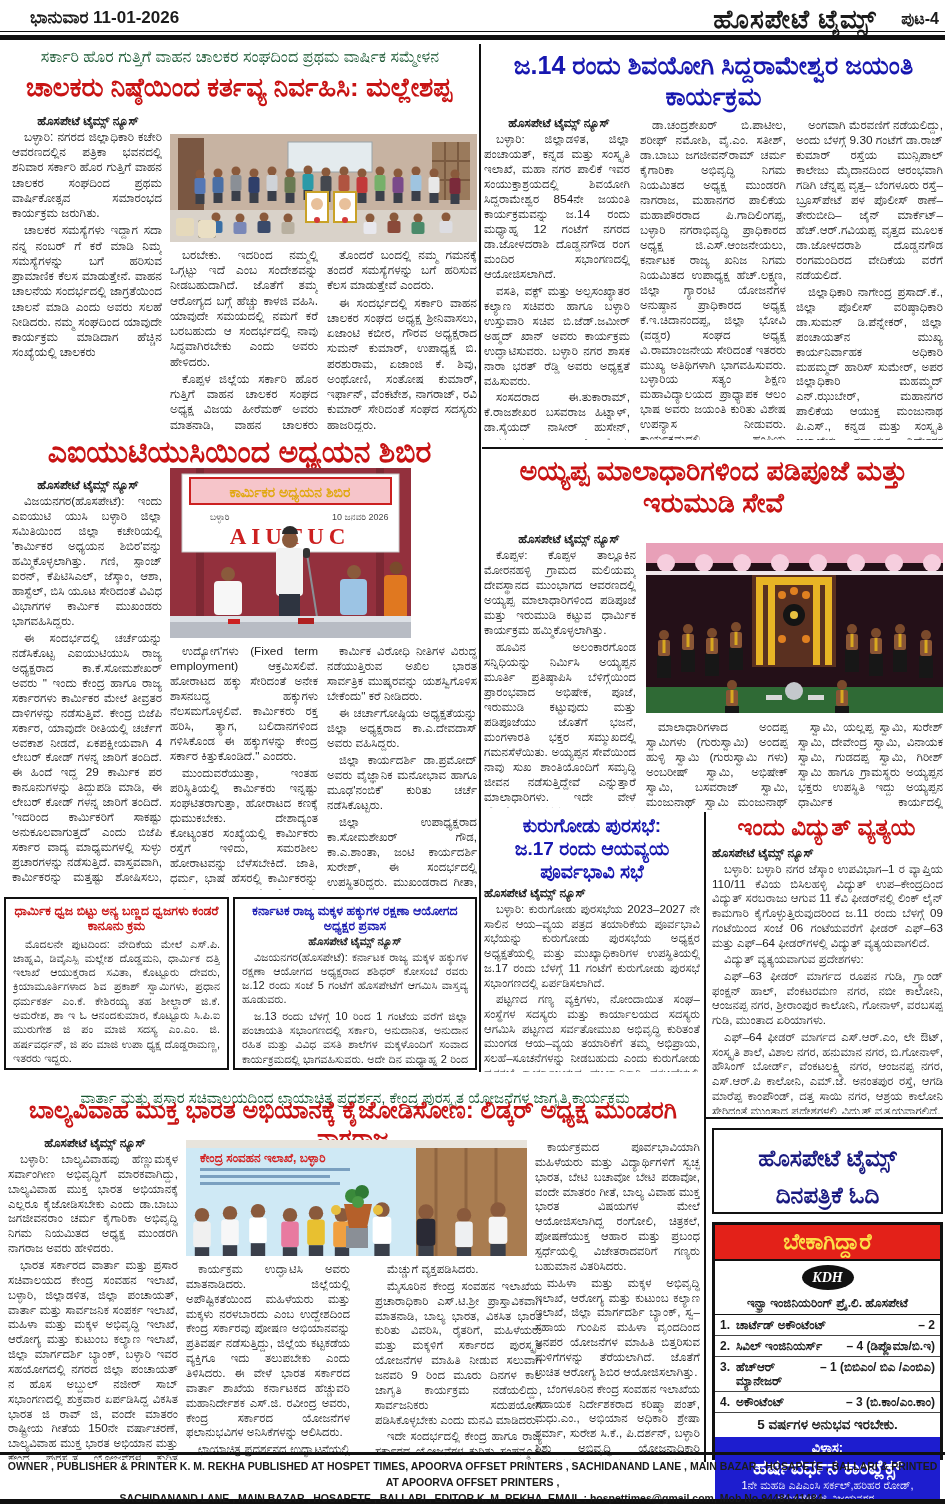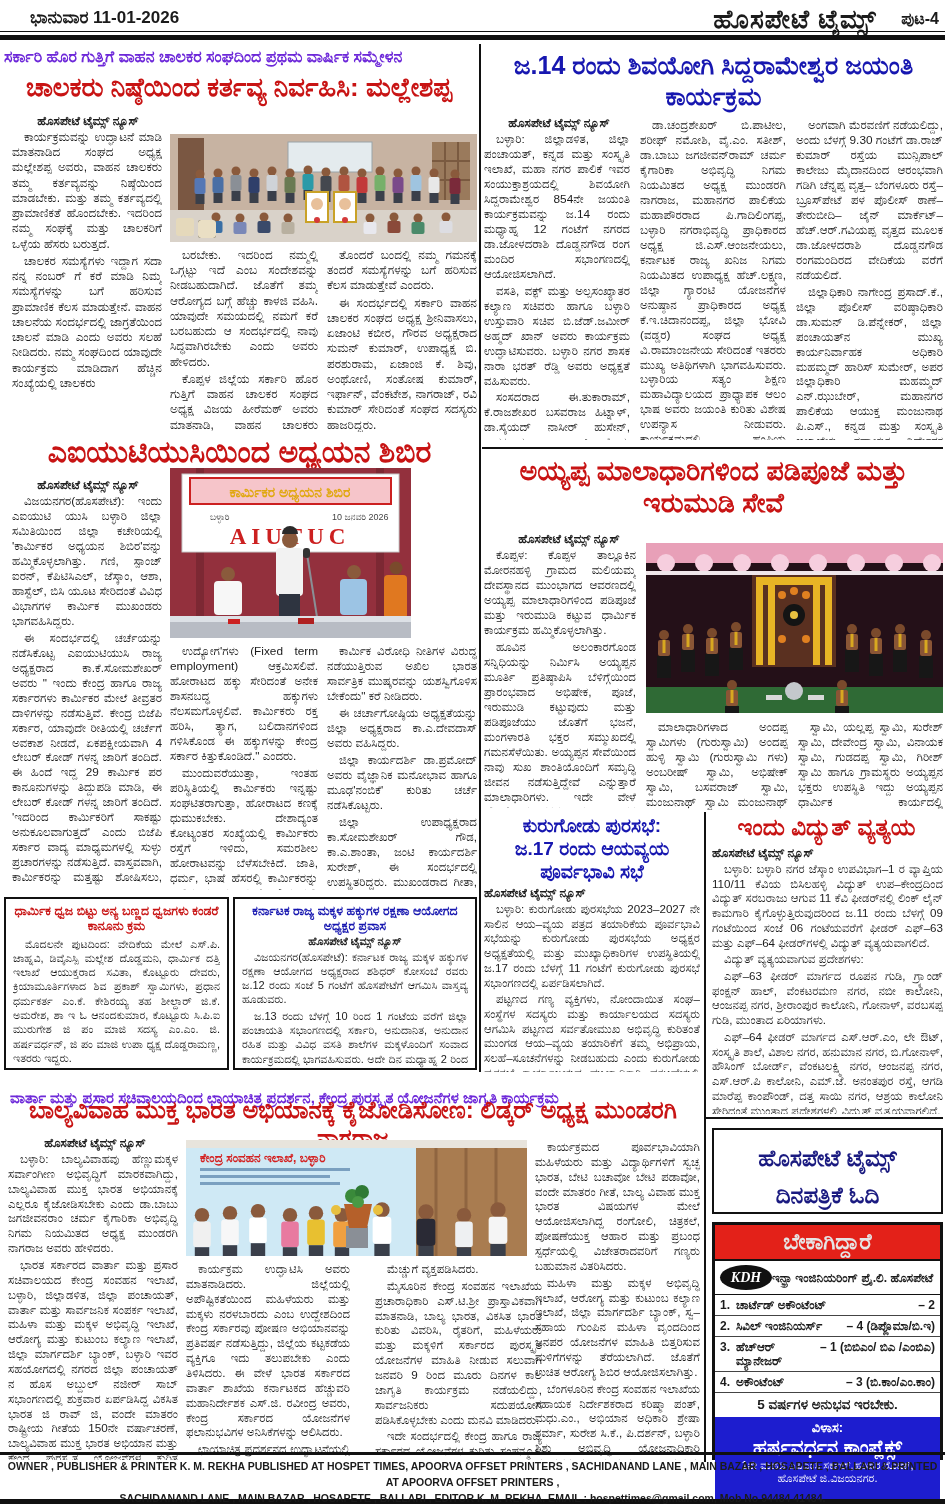--- a/index.html
+++ b/index.html
@@ -1,39 +1,39 @@
 <!DOCTYPE html>
 <html><head>
 <meta charset="utf-8">
 <style>
   html,body{margin:0;padding:0;background:#e8e8e8;}
   .page{position:relative;width:945px;height:1504px;background:#ffffff;
         font-family:"Liberation Sans","DejaVu Sans",sans-serif;color:#1b1b1b;overflow:hidden;}
   .abs{position:absolute;}
-  .kicker{font-weight:bold;color:#6d28d9;}
+  .kicker{font-weight:normal;text-align:center;color:#14532d;}
   .hl-red{color:#c81414;font-weight:bold;text-align:center;line-height:1.18;}
   .hl-blue{color:#1717b0;font-weight:bold;text-align:center;line-height:1.22;}
   .byline{font-weight:bold;font-size:12px;text-align:center;white-space:nowrap;}
   .body-col{font-size:12px;line-height:1.27;text-align:justify;overflow:hidden;}
   .body-col p{margin:0 0 2px 0;text-indent:12px;}
   .body-sm{font-size:11px;line-height:1.3;}
   .vrule{background:#111;width:2px;}
   .hrule{background:#111;height:2px;}
   .boxed{border:2px solid #111;box-sizing:border-box;padding:5px 7px;}
   .photo{background:#ec4899;overflow:hidden;}
   .photo svg{display:block;width:100%;height:100%;}
   .hdr-date{font-weight:bold;font-size:17px;}
   .masthead{font-weight:bold;font-size:26px;letter-spacing:1px;}
   .pageno{font-weight:bold;font-size:16px;}
   .promo-box{border:2px solid #111;box-sizing:border-box;text-align:center;
              color:#1a1a80;font-weight:bold;font-size:23px;line-height:1.6;padding-top:10px;}
   .ad{border:3px solid #111;box-sizing:border-box;display:flex;flex-direction:column;}
-  .ad-title{background:#e32119;color:#e5e5e5;font-weight:bold;font-size:22px;text-align:center;
+  .ad-title{background:#e32119;color:#fde047;font-weight:bold;font-size:22px;text-align:center;
             padding:4px 0;border-bottom:2px solid #111;}
-  .ad-firm{display:flex;align-items:center;padding:4px 5px;border-bottom:1.5px solid #111;}
+  .ad-firm{display:flex;align-items:center;gap:6px;padding:4px 5px;border-bottom:1.5px solid #111;flex-direction:column;}
   .kdh-oval{background:#111;color:#fff;border-radius:50%;width:52px;height:25px;min-width:52px;
             display:flex;align-items:center;justify-content:center;
             font-family:"Liberation Serif","DejaVu Serif",serif;font-weight:bold;font-style:italic;font-size:14px;}
   .ad-firm-name{font-weight:bold;font-size:12px;}
   .ad-row{display:flex;font-size:12px;font-weight:bold;padding:3px 5px;border-bottom:1px solid #444;}
   .ad-row .no{width:16px;}
   .ad-row .role{flex:1;}
   .ad-note{text-align:center;font-weight:bold;font-size:13.5px;padding:4px 0;}
   .ad-addr{background:#1d1dcf;color:#fff;text-align:center;flex:1;padding-top:3px;}
   .ad-addr .a1{font-size:13px;font-weight:bold;}
@@ -75,21 +75,21 @@
   <div class="abs" style="left:0;top:31px;width:945px;height:1px;background:#111;"></div>
   <div class="abs" style="left:0;top:35px;width:945px;height:5px;background:#111;"></div>
 
   <div class="abs vrule" style="left:479px;top:44px;height:1028px;"></div>
   <div class="abs vrule" style="left:704px;top:812px;height:650px;"></div>
 
   <div class="abs kicker" style="left:4px;top:48px;width:472px;font-size:16px;">ಸರ್ಕಾರಿ ಹೊರ ಗುತ್ತಿಗೆ ವಾಹನ ಚಾಲಕರ ಸಂಘದಿಂದ ಪ್ರಥಮ ವಾರ್ಷಿಕ ಸಮ್ಮೇಳನ</div>
   <div class="abs hl-red" style="left:2px;top:72px;width:474px;font-size:26px;">ಚಾಲಕರು ನಿಷ್ಠೆಯಿಂದ ಕರ್ತವ್ಯ ನಿರ್ವಹಿಸಿ: ಮಲ್ಲೇಶಪ್ಪ</div>
   <div class="abs byline" style="left:14px;top:114px;width:148px;">ಹೊಸಪೇಟೆ ಟೈಮ್ಸ್ ನ್ಯೂಸ್</div>
   <div class="abs body-col" style="left:12px;top:130px;width:150px;height:300px;">
-      <p>ಕಾರ್ಯಕ್ರಮವನ್ನು ಉದ್ಘಾಟನೆ ಮಾಡಿ ಮಾತನಾಡಿದ ಸಂಘದ ಅಧ್ಯಕ್ಷ ಮಲ್ಲೇಶಪ್ಪ ಅವರು, ವಾಹನ ಚಾಲಕರು ತಮ್ಮ ಕರ್ತವ್ಯವನ್ನು ನಿಷ್ಠೆಯಿಂದ ಮಾಡಬೇಕು. ಮತ್ತು ತಮ್ಮ ಕರ್ತವ್ಯದಲ್ಲಿ ಪ್ರಾಮಾಣಿಕತೆ ಹೊಂದಬೇಕು. ಇದರಿಂದ ನಮ್ಮ ಸಂಘಕ್ಕೆ ಮತ್ತು ಚಾಲಕರಿಗೆ ಒಳ್ಳೆಯ ಹೆಸರು ಬರುತ್ತದೆ.</p>
+      <p>ಬಳ್ಳಾರಿ: ನಗರದ ಜಿಲ್ಲಾಧಿಕಾರಿ ಕಚೇರಿ ಆವರಣದಲ್ಲಿನ ಪತ್ರಿಕಾ ಭವನದಲ್ಲಿ ಶನಿವಾರ ಸರ್ಕಾರಿ ಹೊರ ಗುತ್ತಿಗೆ ವಾಹನ ಚಾಲಕರ ಸಂಘದಿಂದ ಪ್ರಥಮ ವಾರ್ಷಿಕೋತ್ಸವ ಸಮಾರಂಭದ ಕಾರ್ಯಕ್ರಮ ಜರುಗಿತು.</p>
       <p>ಚಾಲಕರ ಸಮಸ್ಯೆಗಳು ಇದ್ದಾಗ ಸದಾ ನನ್ನ ನಂಬರ್ ಗೆ ಕರೆ ಮಾಡಿ ನಿಮ್ಮ ಸಮಸ್ಯೆಗಳನ್ನು ಬಗೆ ಹರಿಸುವ ಪ್ರಾಮಾಣಿಕ ಕೆಲಸ ಮಾಡುತ್ತೇನೆ. ವಾಹನ ಚಾಲನೆಯ ಸಂದರ್ಭದಲ್ಲಿ ಜಾಗ್ರತೆಯಿಂದ ಚಾಲನೆ ಮಾಡಿ ಎಂದು ಅವರು ಸಲಹೆ ನೀಡಿದರು. ನಮ್ಮ ಸಂಘದಿಂದ ಯಾವುದೇ ಕಾರ್ಯಕ್ರಮ ಮಾಡಿದಾಗ ಹೆಚ್ಚಿನ ಸಂಖ್ಯೆಯಲ್ಲಿ ಚಾಲಕರು</p>
     </div>
   <div class="abs photo" style="left:170px;top:134px;width:307px;height:108px;">
     <svg viewBox="0 0 307 108" preserveAspectRatio="none">
       <rect width="307" height="108" fill="#c7b3a2"></rect>
       <rect x="8" y="4" width="26" height="72" fill="#7a5742"></rect>
       <rect x="262" y="8" width="38" height="58" fill="#9a7a5c"></rect>
       <path d="M262 27h38M262 46h38M275 8v58M288 8v58" stroke="#7a5a40" stroke-width="2"></path>
       <rect x="118" y="8" width="84" height="30" fill="#e4ebee" stroke="#9aa4a8"></rect>
       <rect x="0" y="76" width="307" height="32" fill="#d9d2c9"></rect>

